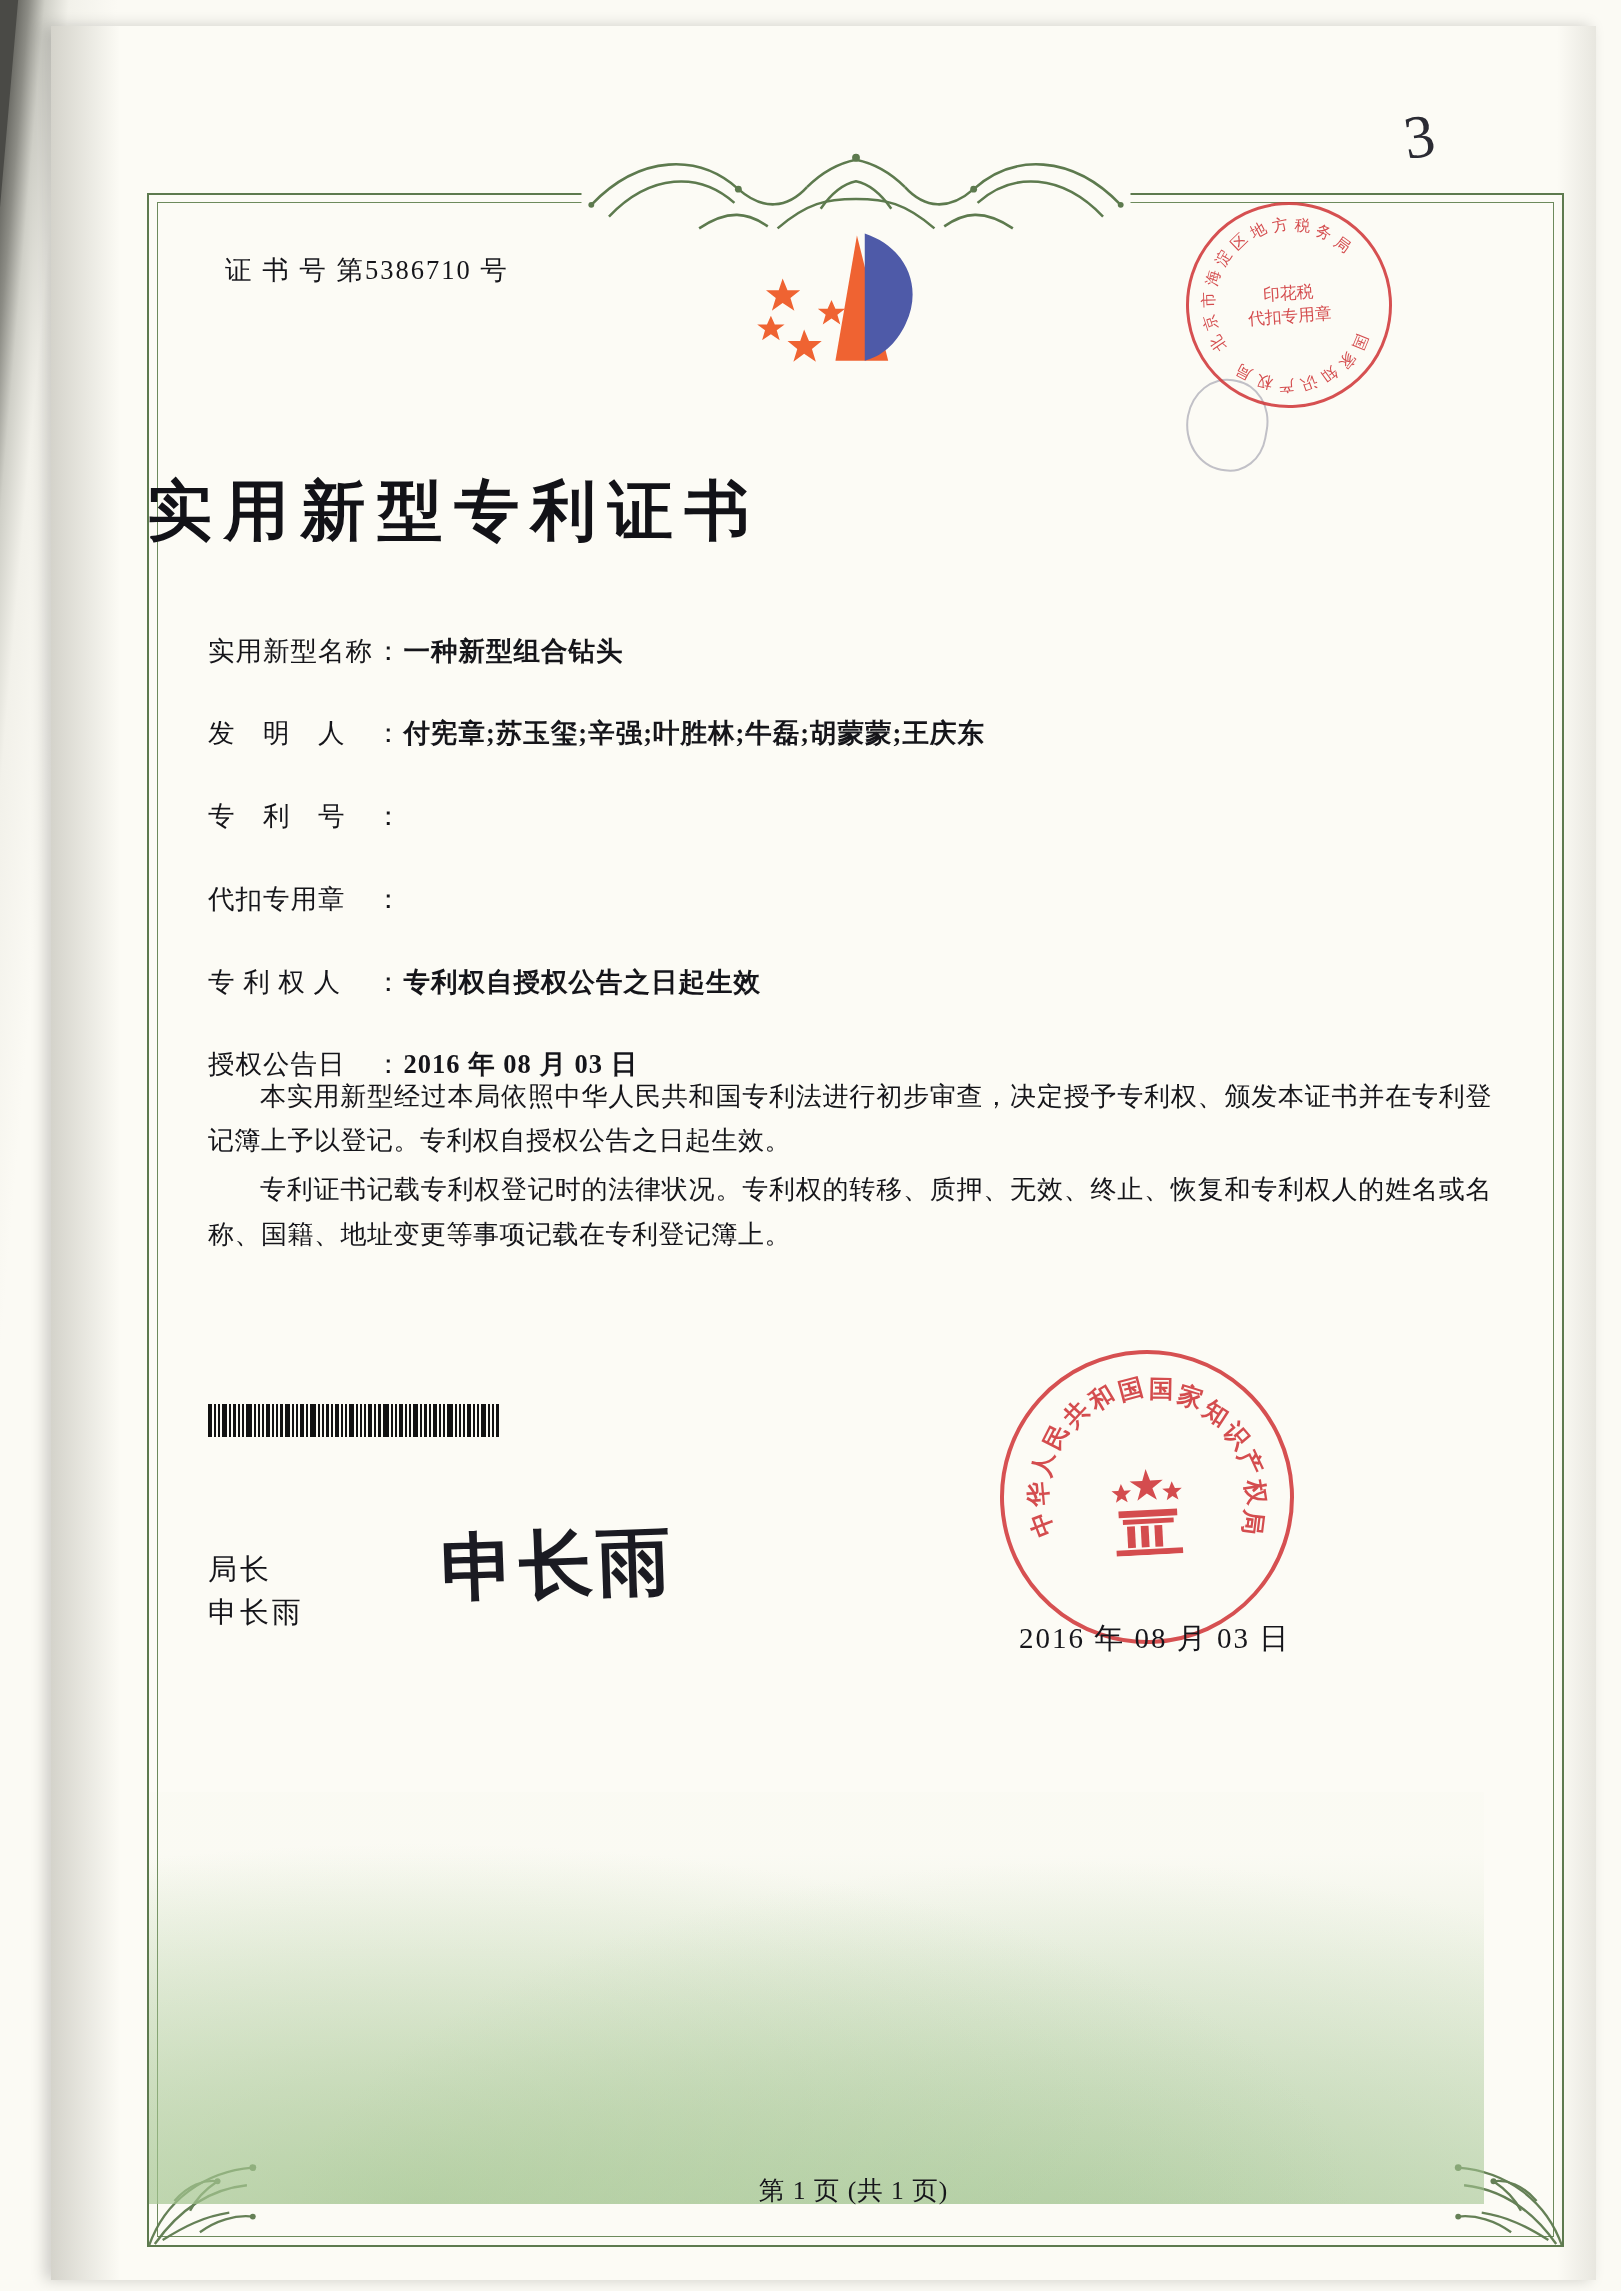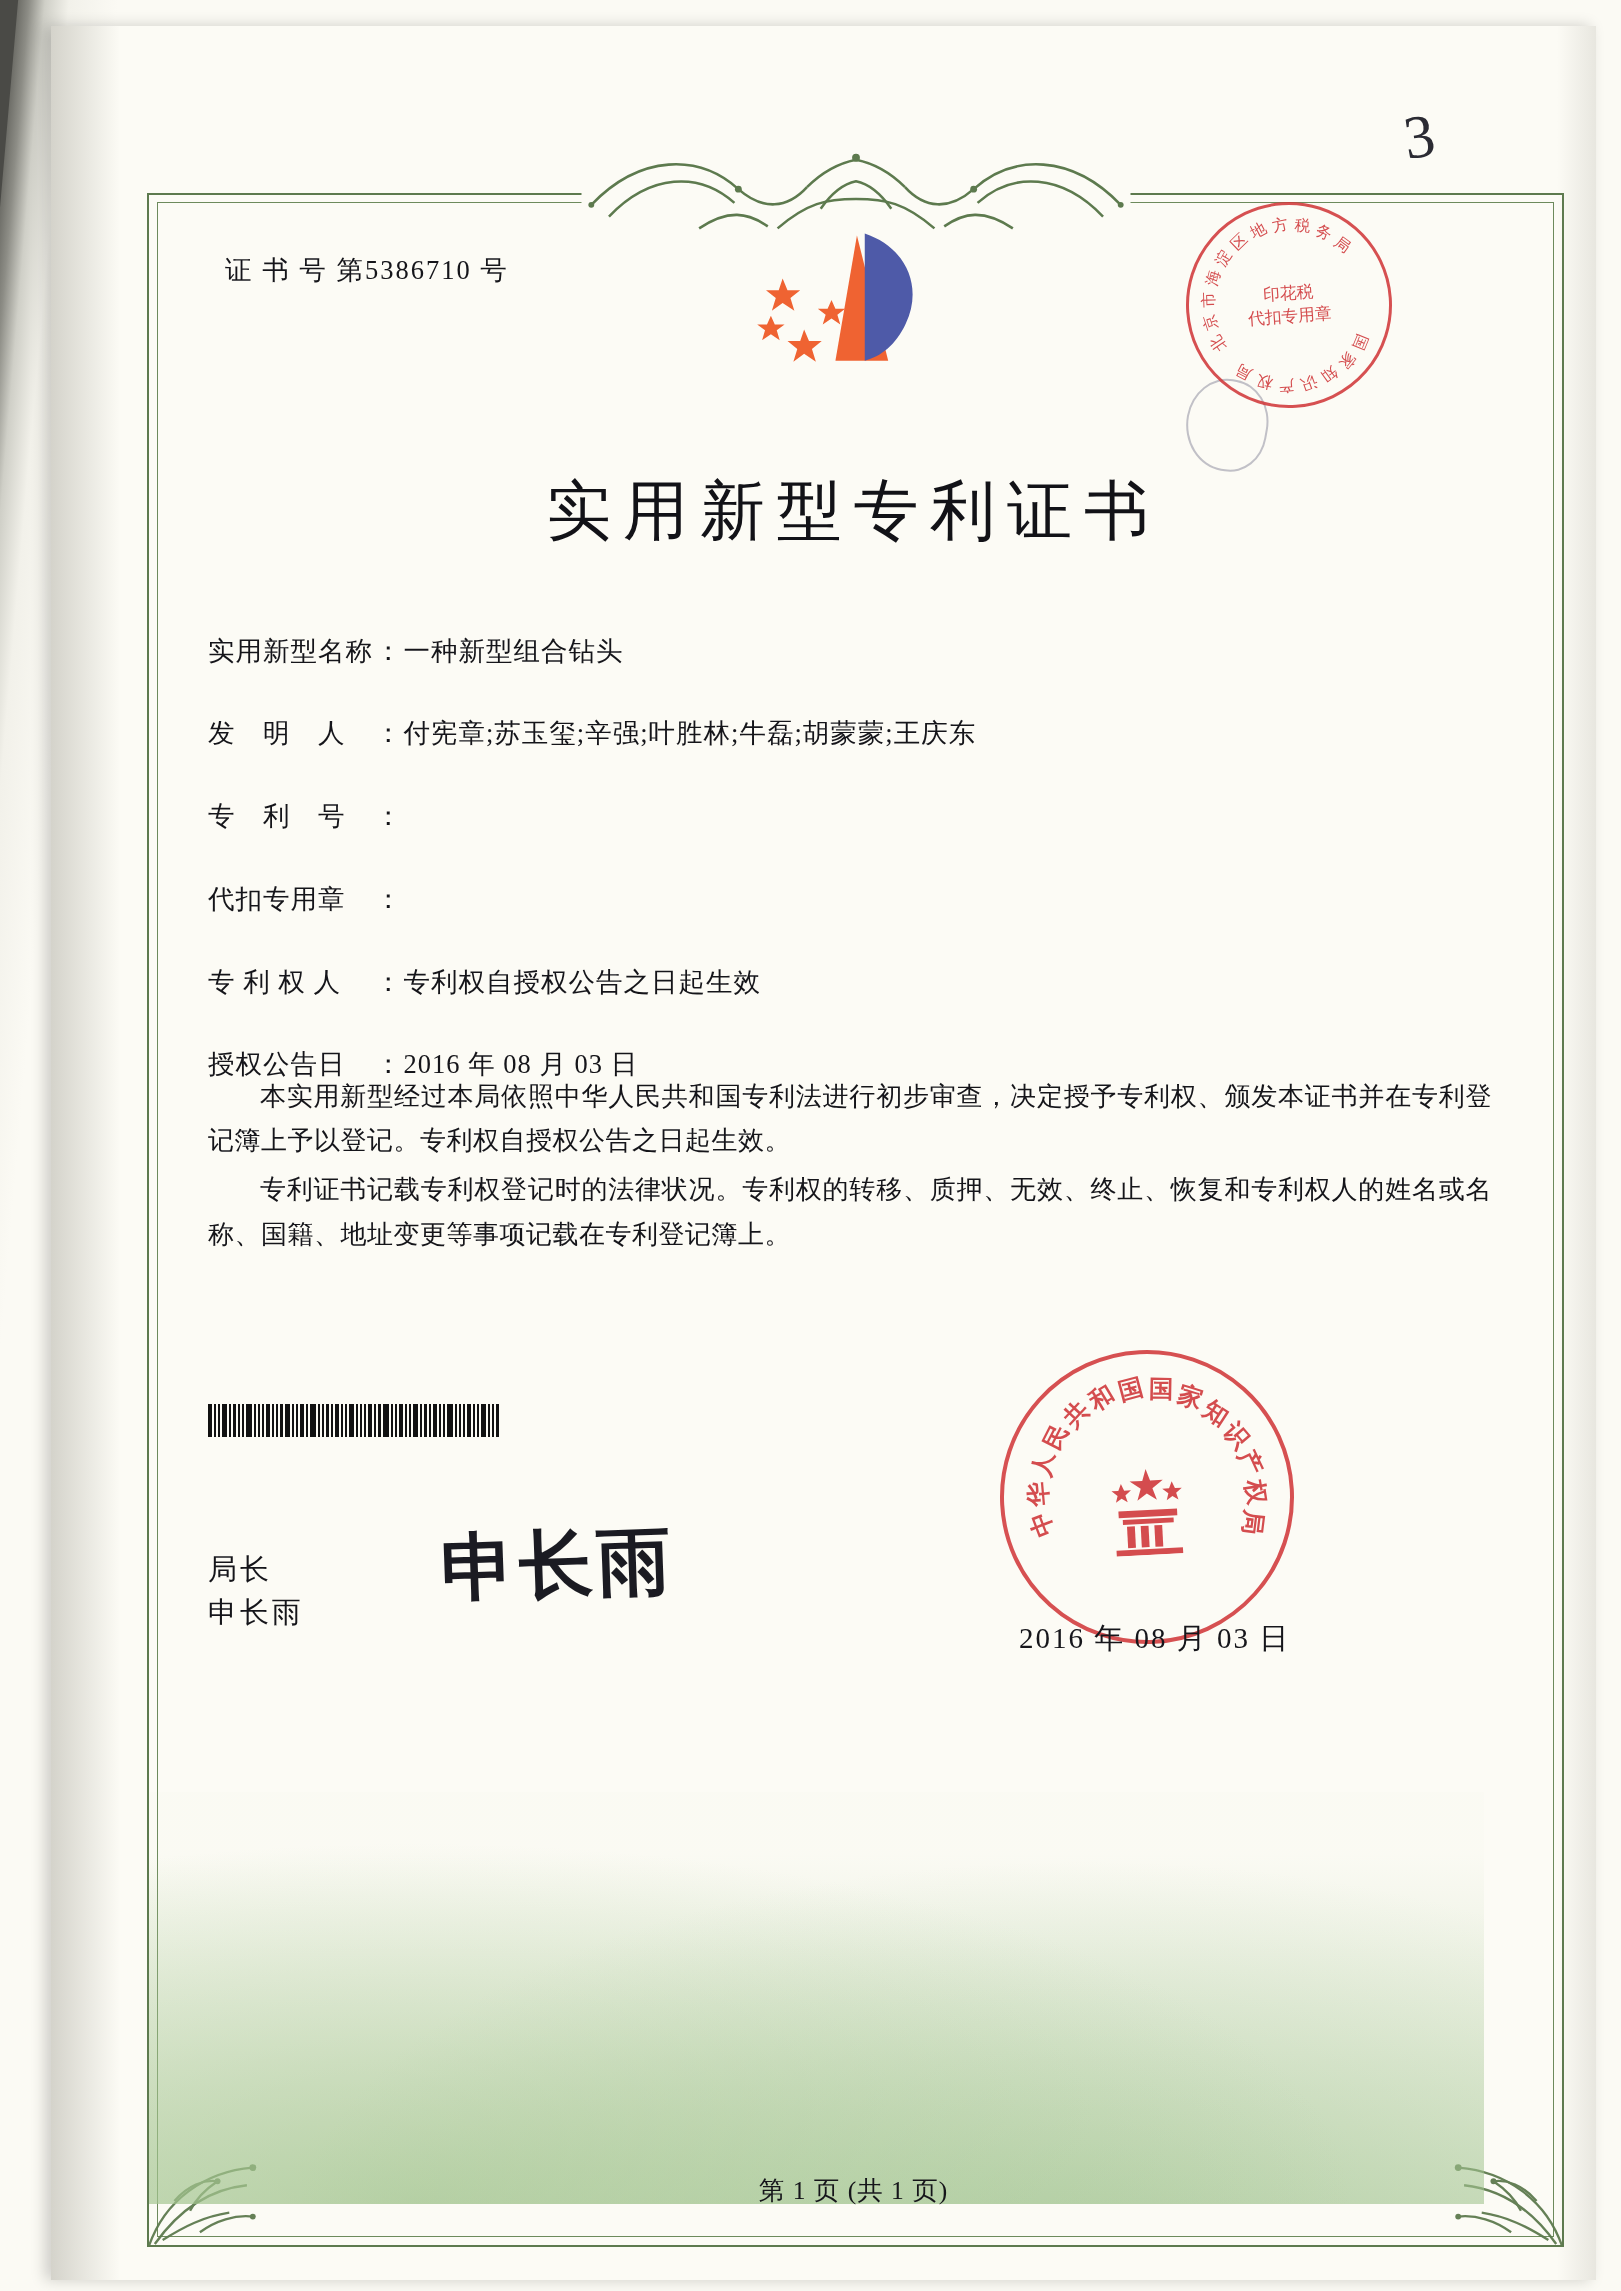--- a/index.html
+++ b/index.html
@@ -116,23 +116,23 @@
     left: 50%;
     transform: translateX(-50%);
     top: 21.6px;
     width: 225px; height: 176px;
   }
 
   .title {
     position: absolute;
     left: 0; right: 0;
     top: 274px;
-    text-align: center;
+    text-align: left;
     font-family: "DejaVu Sans", sans-serif;
-    font-weight: normal;
+    font-weight: bold;
     font-size: 65px;
     letter-spacing: 11.8px;
     color: #121217;
   }
 
   .fields {
     position: absolute;
     left: 61px;
     top: 439px;
     width: 1274px;
@@ -147,20 +147,21 @@
   }
   .f-label {
     width: 165px;
     flex: 0 0 165px;
     letter-spacing: 1px;
     white-space: nowrap;
   }
   .f-value {
     flex: 1 1 auto;
     letter-spacing: 1px;
+    font-weight: bold;
   }
   .f-value .line2 {
     display: block;
     margin-top: 7.8px;
   }
   .f-colon { margin: 0 2px; }
 
   .mono-val {
     font-family: "DejaVu Sans Mono", monospace;
     font-size: 24.5px;

